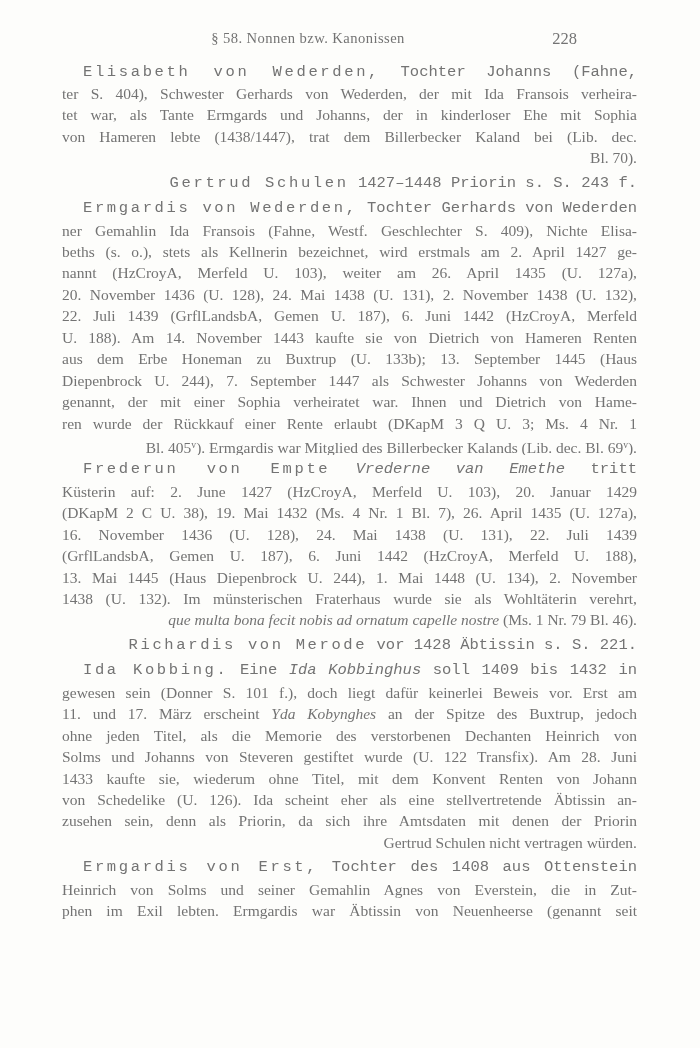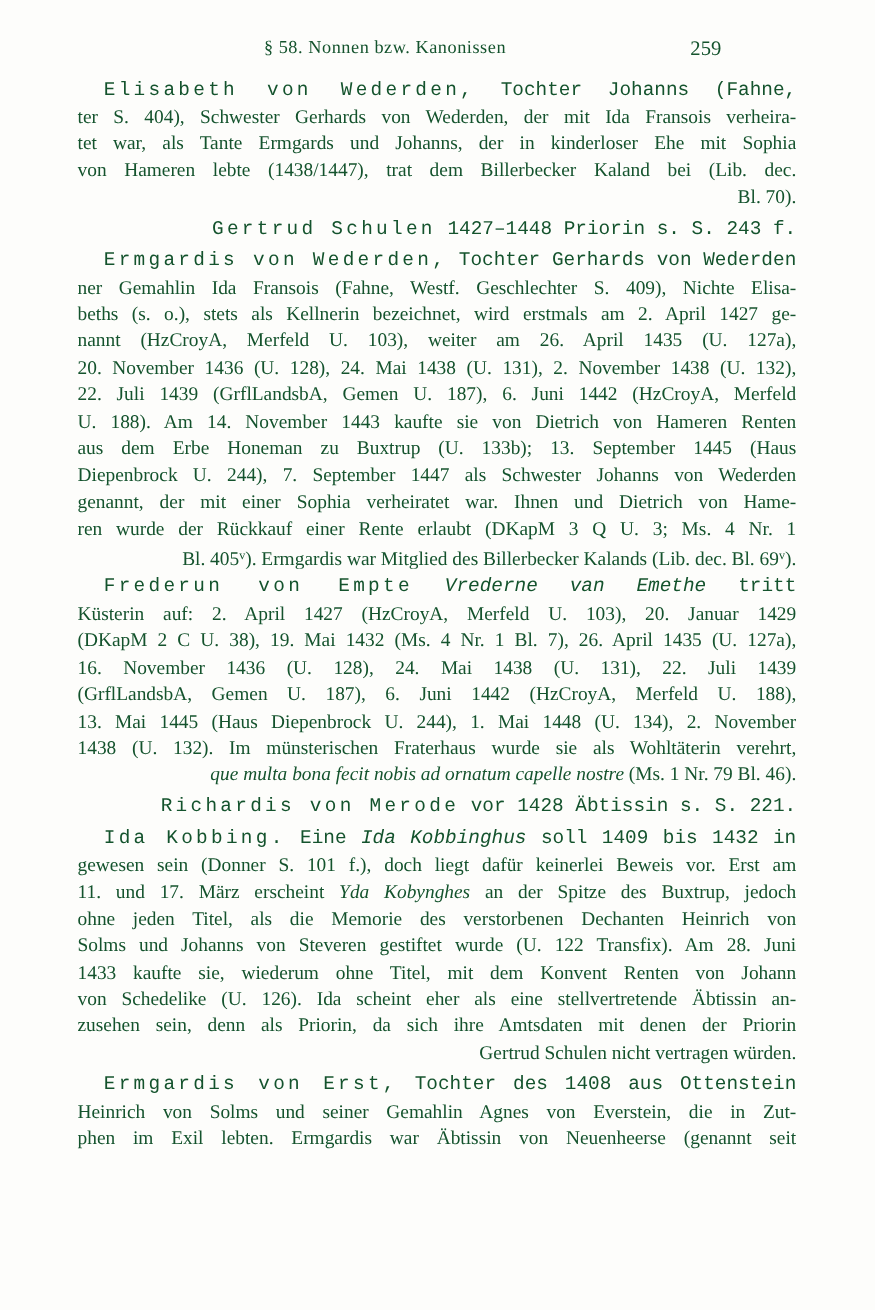--- a/index.html
+++ b/index.html
@@ -5,21 +5,21 @@
   html, body { margin: 0; padding: 0; }
   body {
     width: 700px; height: 1048px;
     background: #fdfdfb;
     font-family: "Liberation Serif", "DejaVu Serif", serif;
   }
   .page {
     position: relative;
     width: 700px; height: 1048px;
     background: #fdfdfb;
-    color: #14532d;
+    color: #737373;
     overflow: hidden;
   }
   .text-block {
     position: absolute;
     left: 62px; top: 30px;
     width: 575px;
   }
   .running-head {
     position: relative;
     height: 22px;
@@ -56,21 +56,21 @@
   .seg-italic { font-style: italic; }
   .seg-sup { font-size: 0.62em; vertical-align: 0.48em; letter-spacing: 0; }
 </style>
 </head>
 <body>
 
 <div class="page">
   <div class="text-block">
     <div class="running-head">
       <div class="head-title">§ 58. Nonnen bzw. Kanonissen</div>
-      <div class="head-page">259</div>
+      <div class="head-page">228</div>
     </div>
     <div class="page-body">
         <div class="para">
           <div class="line first"><span class="seg-spaced">Elisabeth von Wederden,</span><span class="seg-normal"> Tochter Johanns (Fahne, Westf. Geschlech-</span></div>
           <div class="line"><span class="seg-normal">ter S. 404), Schwester Gerhards von Wederden, der mit Ida Fransois verheira-</span></div>
           <div class="line"><span class="seg-normal">tet war, als Tante Ermgards und Johanns, der in kinderloser Ehe mit Sophia</span></div>
           <div class="line"><span class="seg-normal">von Hameren lebte (1438/1447), trat dem Billerbecker Kaland bei (Lib. dec.</span></div>
           <div class="line end"><span class="seg-normal">Bl. 70).</span></div>
         </div>
         <div class="para">
@@ -85,21 +85,21 @@
           <div class="line"><span class="seg-normal">22. Juli 1439 (GrflLandsbA, Gemen U. 187), 6. Juni 1442 (HzCroyA, Merfeld</span></div>
           <div class="line"><span class="seg-normal">U. 188). Am 14. November 1443 kaufte sie von Dietrich von Hameren Renten</span></div>
           <div class="line"><span class="seg-normal">aus dem Erbe Honeman zu Buxtrup (U. 133b); 13. September 1445 (Haus</span></div>
           <div class="line"><span class="seg-normal">Diepenbrock U. 244), 7. September 1447 als Schwester Johanns von Wederden</span></div>
           <div class="line"><span class="seg-normal">genannt, der mit einer Sophia verheiratet war. Ihnen und Dietrich von Hame-</span></div>
           <div class="line"><span class="seg-normal">ren wurde der Rückkauf einer Rente erlaubt (DKapM 3 Q U. 3; Ms. 4 Nr. 1</span></div>
           <div class="line end"><span class="seg-normal">Bl. 405</span><span class="seg-sup">v</span><span class="seg-normal">). Ermgardis war Mitglied des Billerbecker Kalands (Lib. dec. Bl. 69</span><span class="seg-sup">v</span><span class="seg-normal">).</span></div>
         </div>
         <div class="para">
           <div class="line first"><span class="seg-spaced">Frederun von Empte</span><span class="seg-italic"> Vrederne van Emethe</span><span class="seg-normal"> tritt urkundlich mehrfach als</span></div>
-          <div class="line"><span class="seg-normal">Küsterin auf: 2. April 1427 (HzCroyA, Merfeld U. 103), 20. Januar 1429</span></div>
+          <div class="line"><span class="seg-normal">Küsterin auf: 2. June 1427 (HzCroyA, Merfeld U. 103), 20. Januar 1429</span></div>
           <div class="line"><span class="seg-normal">(DKapM 2 C U. 38), 19. Mai 1432 (Ms. 4 Nr. 1 Bl. 7), 26. April 1435 (U. 127a),</span></div>
           <div class="line"><span class="seg-normal">16. November 1436 (U. 128), 24. Mai 1438 (U. 131), 22. Juli 1439</span></div>
           <div class="line"><span class="seg-normal">(GrflLandsbA, Gemen U. 187), 6. Juni 1442 (HzCroyA, Merfeld U. 188),</span></div>
           <div class="line"><span class="seg-normal">13. Mai 1445 (Haus Diepenbrock U. 244), 1. Mai 1448 (U. 134), 2. November</span></div>
           <div class="line"><span class="seg-normal">1438 (U. 132). Im münsterischen Fraterhaus wurde sie als Wohltäterin verehrt,</span></div>
           <div class="line end"><span class="seg-italic">que multa bona fecit nobis ad ornatum capelle nostre</span><span class="seg-normal"> (Ms. 1 Nr. 79 Bl. 46).</span></div>
         </div>
         <div class="para">
           <div class="line first end"><span class="seg-spaced">Richardis von Merode</span><span class="seg-normal"> vor 1428 Äbtissin s. S. 221.</span></div>
         </div>

